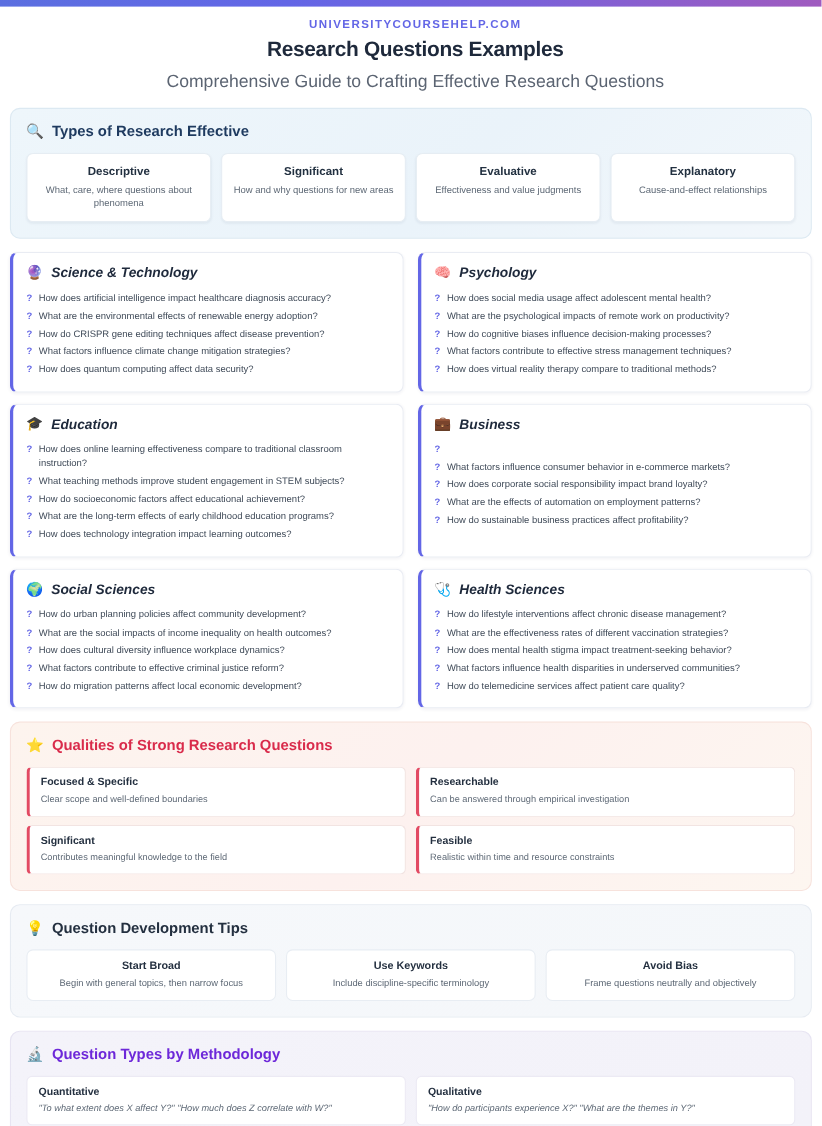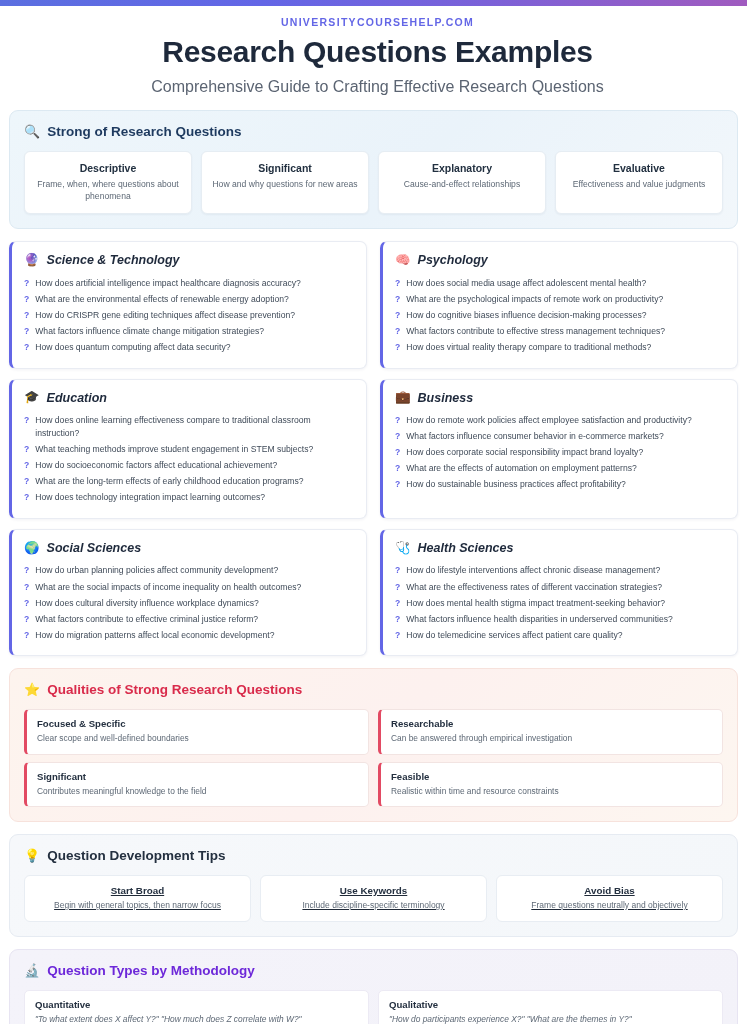--- a/index.html
+++ b/index.html
@@ -36,21 +36,21 @@
     padding: 10px 12px 14px 20px;
   }
   .brand {
     font-size: 10.5px;
     font-weight: bold;
     letter-spacing: 1.3px;
     color: #6366e6;
     margin-bottom: 7px;
   }
   .main-title {
-    font-size: 30px;
+    font-size: 19px;
     font-weight: bold;
     color: #1e293b;
     letter-spacing: -0.3px;
     margin-bottom: 9px;
   }
   .subtitle {
     font-size: 16px;
     color: #5b6472;
   }
 
@@ -197,21 +197,20 @@
     display: grid;
     grid-template-columns: repeat(3, 1fr);
     gap: 9px;
   }
   .tip-card {
     background: #ffffff;
     border: 1px solid #e8edf3;
     border-radius: 6px;
     padding: 9px 8px 10px 8px;
     text-align: center;
-    text-decoration: underline;
   }
   .tip-name {
     font-size: 9.8px;
     font-weight: bold;
     color: #243040;
     margin-bottom: 4px;
   }
   .tip-desc {
     font-size: 8.5px;
     color: #5d6875;
@@ -257,38 +256,38 @@
 
   <div class="header">
     <div class="brand">UNIVERSITYCOURSEHELP.COM</div>
     <h1 class="main-title">Research Questions Examples</h1>
     <div class="subtitle">Comprehensive Guide to Crafting Effective Research Questions</div>
   </div>
 
   <section class="panel types-panel">
     <div class="panel-title">
       <span class="ico">🔍</span>
-      <span>Strong of Research Questions</span>
+      <span>Types of Research Effective</span>
     </div>
     <div class="types-grid" id="types-grid">
         <div class="type-card">
           <div class="type-name">Descriptive</div>
-          <div class="type-desc">Frame, when, where questions about phenomena</div>
+          <div class="type-desc">What, care, where questions about phenomena</div>
         </div>
         <div class="type-card">
           <div class="type-name">Significant</div>
           <div class="type-desc">How and why questions for new areas</div>
         </div>
         <div class="type-card">
+          <div class="type-name">Evaluative</div>
+          <div class="type-desc">Effectiveness and value judgments</div>
+        </div>
+        <div class="type-card">
           <div class="type-name">Explanatory</div>
           <div class="type-desc">Cause-and-effect relationships</div>
-        </div>
-        <div class="type-card">
-          <div class="type-name">Evaluative</div>
-          <div class="type-desc">Effectiveness and value judgments</div>
         </div>
       </div>
   </section>
 
   <section class="cat-grid" id="cat-grid">
       <div class="cat-card">
         <div class="cat-head">
           <span class="cat-ico">🔮</span>
           <span class="cat-title">Science &amp; Technology</span>
         </div>
@@ -372,21 +371,20 @@
         </ul>
       </div>
       <div class="cat-card">
         <div class="cat-head">
           <span class="cat-ico">💼</span>
           <span class="cat-title">Business</span>
         </div>
         <ul class="q-list">
           <li class="q-item">
             <span class="q-mark">?</span>
-            <span>How do remote work policies affect employee satisfaction and productivity?</span>
           </li>
           <li class="q-item">
             <span class="q-mark">?</span>
             <span>What factors influence consumer behavior in e-commerce markets?</span>
           </li>
           <li class="q-item">
             <span class="q-mark">?</span>
             <span>How does corporate social responsibility impact brand loyalty?</span>
           </li>
           <li class="q-item">

